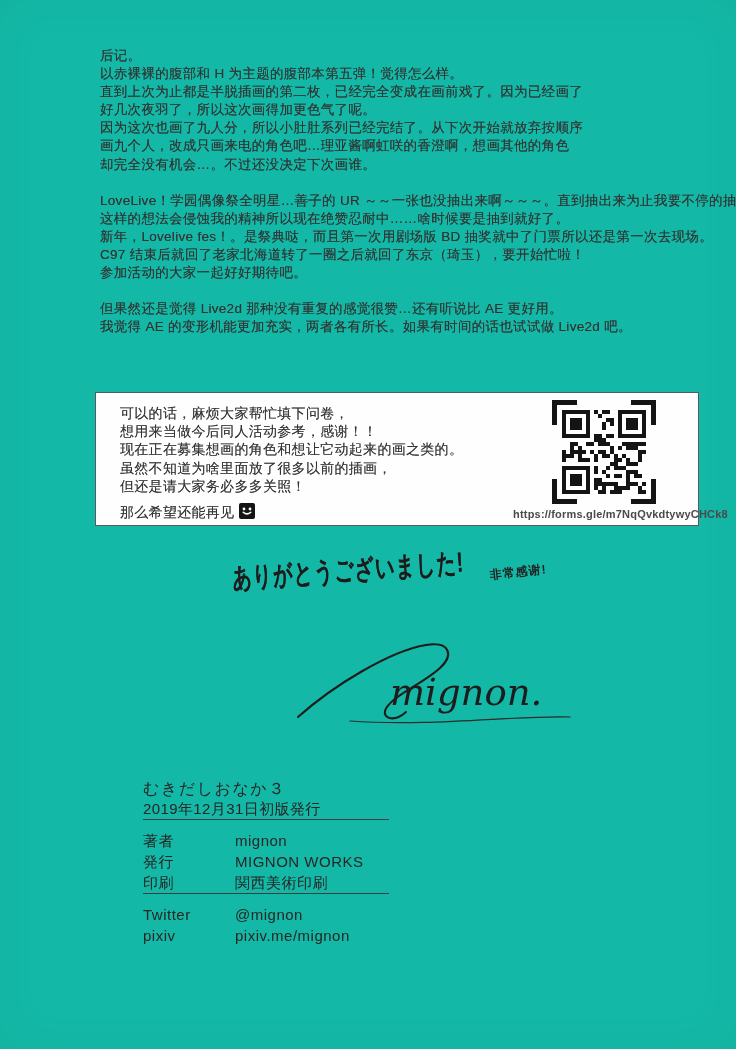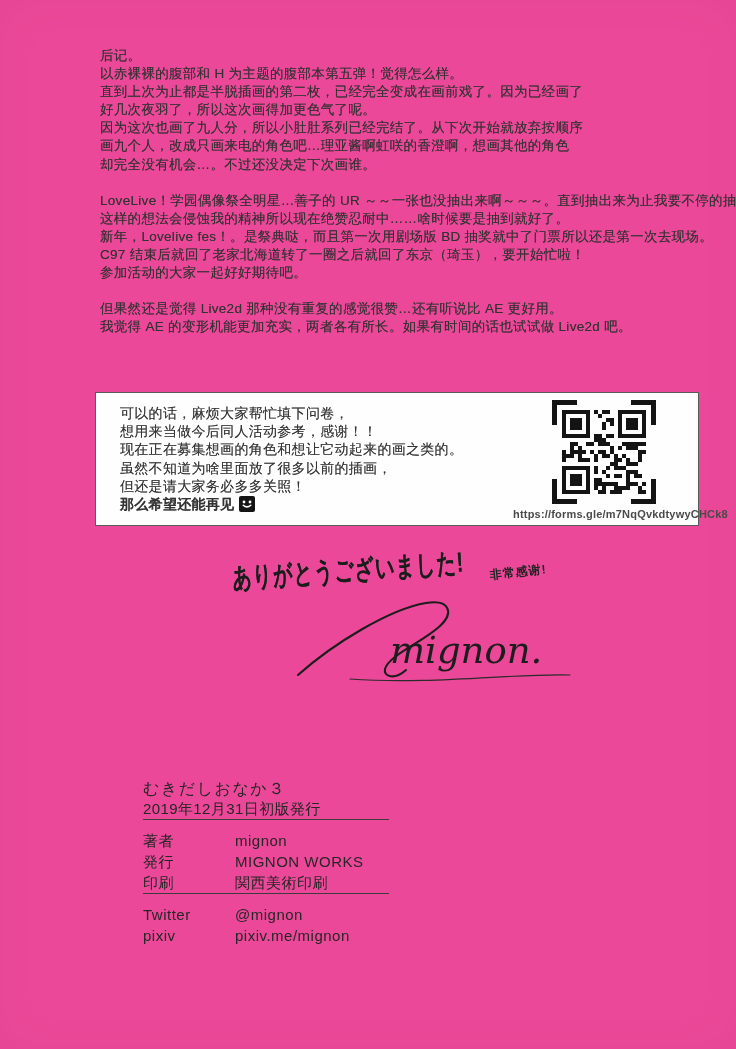--- a/index.html
+++ b/index.html
@@ -1,20 +1,20 @@
 <!DOCTYPE html>
 <html><head>
 <meta charset="utf-8">
 <style>
   html,body{margin:0;padding:0;background:#e8e8e8;}
   .page{
     position:relative;
     width:736px;height:1049px;
     margin:0 auto;
-    background:#ec4899;
+    background:#14b8a6;
     overflow:hidden;
     font-family:"Liberation Sans","DejaVu Sans",sans-serif;
     color:#2f2f2f;
     box-shadow:inset 0 0 50px rgba(0,0,0,0.035);
   }
   
   .afterword{
     position:absolute;left:100px;top:47px;width:560px;
     font-size:13.5px;line-height:18.1px;letter-spacing:0.3px;
     color:#333;
@@ -27,21 +27,21 @@
     position:absolute;left:95px;top:392px;width:604px;height:134px;
     border:1.5px solid #5a5a5a;
     box-sizing:border-box;
     background:#fefefe;
   }
   .survey-text{
     position:absolute;left:24px;top:11px;
     font-size:14px;line-height:18.2px;letter-spacing:0.3px;color:#333;
     text-shadow:0 0 0.6px rgba(40,40,40,0.5);
   }
-  .closing-row{display:flex;align-items:center;gap:5px;font-weight:bold;}
+  .closing-row{margin-top:8px;display:flex;align-items:flex-start;gap:5px;}
   .smiley{display:inline-block;width:16px;height:16px;line-height:0;}
   
   .qr-block{position:absolute;right:3px;top:4px;width:182px;text-align:center;}
   .qr-frame{position:relative;width:104px;height:104px;margin:3px auto 0;}
   .qr-frame .br{position:absolute;width:20px;height:20px;border:0 solid #141414;}
   .br.tl{left:0;top:0;border-left-width:5px;border-top-width:5px;}
   .br.tr{right:0;top:0;border-right-width:5px;border-top-width:5px;}
   .br.bl{left:0;bottom:0;border-left-width:5px;border-bottom-width:5px;}
   .br.brr{right:0;bottom:0;border-right-width:5px;border-bottom-width:5px;}
   .qr-frame svg{position:absolute;left:10px;top:10px;fill:#141414;}
@@ -55,21 +55,21 @@
     font-size:19px;letter-spacing:1px;color:#1c1c1c;white-space:nowrap;
     transform:rotate(-4deg) scaleY(1.45);transform-origin:left top;
     font-weight:bold;text-shadow:0 0 0.5px #333;
   }
   .thanks-cn{
     position:absolute;left:489px;top:567px;
     font-size:12px;letter-spacing:1px;color:#222;white-space:nowrap;
     transform:rotate(-6deg);transform-origin:left top;font-weight:bold;
   }
   
-  .signature{position:absolute;left:292px;top:597px;width:290px;height:95px;}
+  .signature{position:absolute;left:292px;top:639px;width:290px;height:95px;}
   .signature svg{width:100%;height:100%;}
   .sig-text{
     font-family:"DejaVu Serif","Liberation Serif",serif;
     font-style:italic;font-size:37px;fill:#1d1d1d;
   }
   
   .colophon{position:absolute;left:143px;top:779px;width:246px;color:#262626;}
   .colophon-title{font-size:16px;letter-spacing:1.5px;margin-bottom:0;}
   .colophon-edition{font-size:15px;letter-spacing:0.4px;}
   .rule{border:none;border-top:1.6px solid #3c3c3c;margin:0 0 10px 0;}

